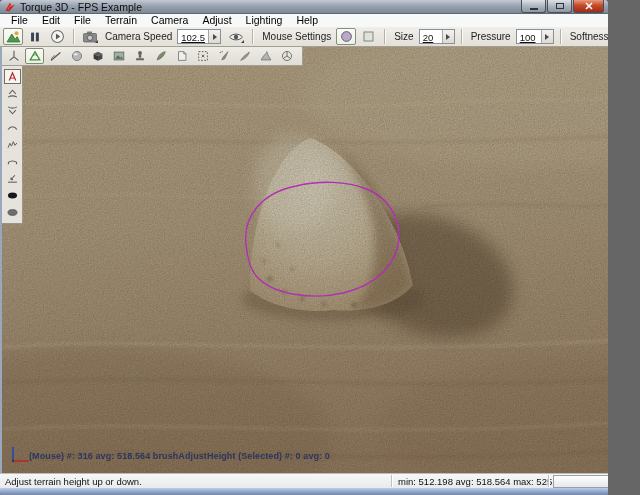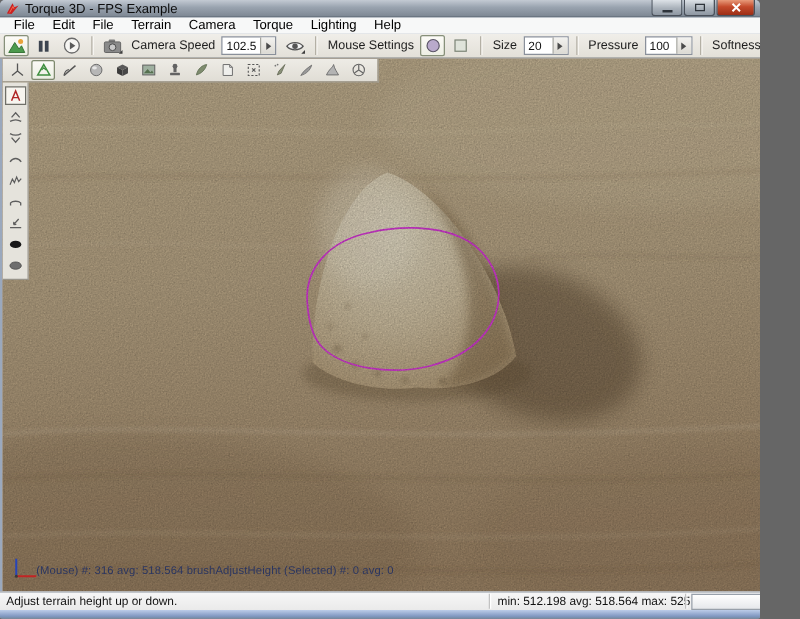--- a/index.html
+++ b/index.html
@@ -28,39 +28,39 @@
   .toolbar{height:20px;display:flex;align-items:center;padding:0 3px;gap:2px;
     background:linear-gradient(#f0eee9,#e3e0d8);border-bottom:1px solid #a39f94;}
   .tbtn{width:20px;height:17px;display:flex;align-items:center;justify-content:center;
     border:1px solid transparent;border-radius:2px;position:relative;flex:none;}
   .tbtn.sel{border-color:#87907a;background:linear-gradient(#fcfbf7,#edefe4);}
   .corner{position:absolute;right:1px;bottom:1px;width:0;height:0;
     border-left:3px solid transparent;border-bottom:3px solid #3d3d3d;}
   .tsep{width:1px;height:15px;background:#b4b0a5;box-shadow:1px 0 0 #fbfaf7;margin:0 4px;flex:none;}
   .tlabel{font-size:10px;color:#1d1d1d;margin:0 3px;white-space:nowrap;flex:none;}
   .spin{display:flex;height:15px;border:1px solid #8a909a;background:#fff;flex:none;}
-  .spin .val{font-size:9.5px;color:#111;padding:1.5px 3px 0;}
+  .spin .val{font-size:9.5px;color:#111;padding:1.5px 3px 0;text-decoration:underline;}
   .spin .up{width:12px;background:linear-gradient(#f3f2ef,#dcdad3);border-left:1px solid #a6a6a0;
     display:flex;align-items:center;justify-content:center;}
   .spin .up i{width:0;height:0;border-top:3px solid transparent;border-bottom:3px solid transparent;
     border-left:4px solid #4a4a4a;display:block;}
   
   .viewport{position:absolute;top:47px;left:2px;width:636px;height:426px;overflow:hidden;background:#b49a79;}
   .scene{position:absolute;left:0;top:0;}
   .edit-toolbar{position:absolute;top:0;left:0;width:301px;height:19px;display:flex;align-items:center;
     padding:0 2px;gap:2px;background:linear-gradient(#eeece6,#e0ddd5);
     border-bottom:1px solid #a39f94;border-right:1px solid #a39f94;}
   .etbtn{width:19px;height:16px;display:flex;align-items:center;justify-content:center;
     border:1px solid transparent;border-radius:2px;flex:none;}
   .etbtn.sel{border-color:#7f8a6f;background:linear-gradient(#fbfaf6,#ecefe3);}
   .palette{position:absolute;top:19px;left:0;width:21px;padding:3px 0;display:flex;flex-direction:column;
     align-items:center;gap:2px;background:#e5e3dc;border:1px solid #99958b;border-left:none;border-top:none;}
   .pbtn{width:17px;height:15px;display:flex;align-items:center;justify-content:center;border:1px solid transparent;}
   .pbtn.sel{border-color:#6f6f68;background:#f7f5ef;}
-  .overlay-stats{position:absolute;left:27px;top:404px;font-size:9px;font-weight:normal;
+  .overlay-stats{position:absolute;left:27px;top:404px;font-size:9px;font-weight:bold;
     color:#2a3560;white-space:nowrap;letter-spacing:.1px;}
   
   .statusbar{position:absolute;left:0;right:0;bottom:7px;height:15px;
     background:linear-gradient(#f7f7f7,#eaeaea);border-top:1px solid #bcbcbc;font-size:9.5px;color:#111;padding-left:17px;}
   .sb-hint{position:absolute;left:5px;top:2px;white-space:nowrap;}
   .sb-sep{position:absolute;top:1px;width:1px;height:12px;background:#c2c2c2;box-shadow:1px 0 0 #fff;}
   .sb-stats{position:absolute;left:398px;top:2px;white-space:nowrap;}
   .sb-dd{position:absolute;left:553px;top:1px;width:77px;height:13px;border:1px solid #98a0aa;
     background:linear-gradient(#ffffff,#e6e8eb);display:flex;align-items:center;}
   .sb-dd .ddval{flex:1;font-size:9px;padding-left:3px;}
@@ -95,21 +95,21 @@
       </div>
     </div>
   </div>
 
   <div class="menubar">
     <span class="menu-item">File</span>
     <span class="menu-item">Edit</span>
     <span class="menu-item">File</span>
     <span class="menu-item">Terrain</span>
     <span class="menu-item">Camera</span>
-    <span class="menu-item">Torque</span>
+    <span class="menu-item">Adjust</span>
     <span class="menu-item">Lighting</span>
     <span class="menu-item">Help</span>
   </div>
 
   <div class="toolbar">
     <div class="tbtn sel">
       <svg width="16" height="16" viewBox="0 0 16 16">
         <circle cx="11.5" cy="4.2" r="2" fill="#e8a33a"></circle>
         <path d="M2 13 L6.8 5 L10.2 10.2 L12.2 7.6 L14.8 13 Z" fill="#4c9a4c" stroke="#2c6a2c" stroke-width="0.7"></path>
       </svg>

